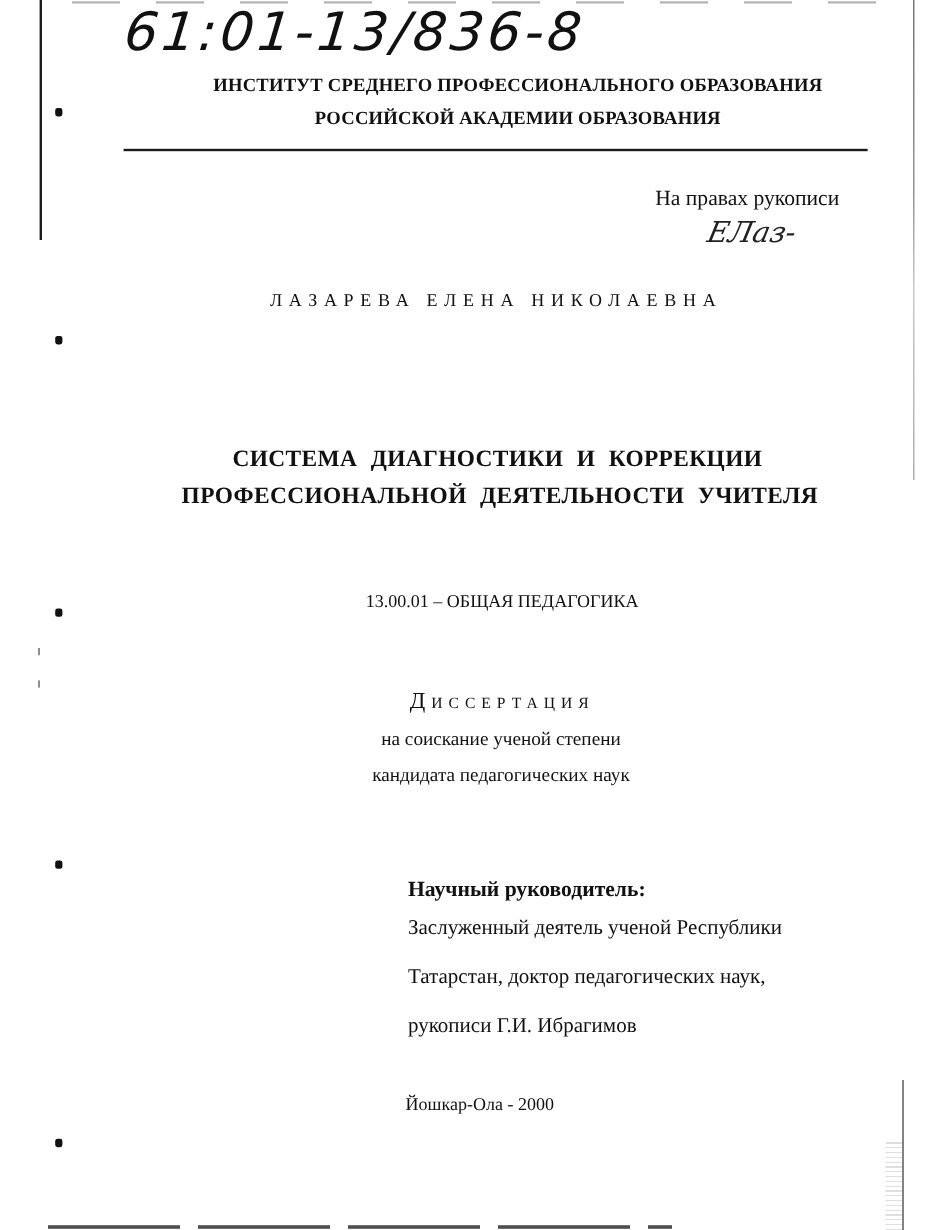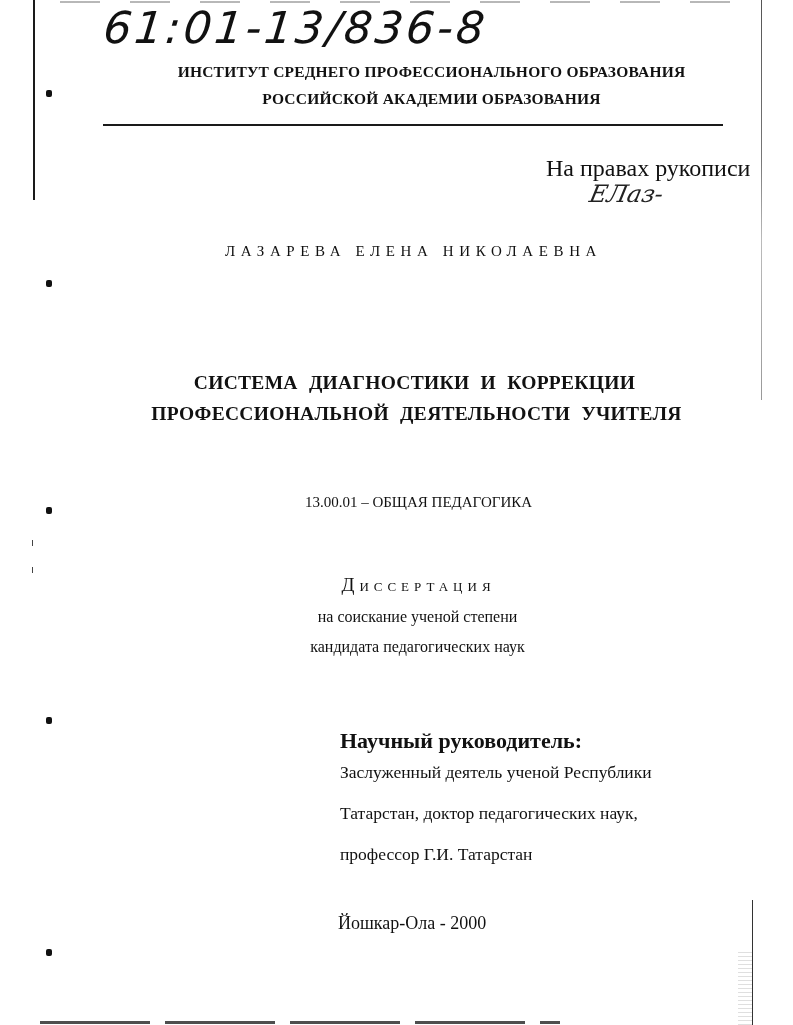--- a/index.html
+++ b/index.html
@@ -107,21 +107,21 @@
     .separator {
       position: absolute;
       left: 103px; top: 124px;
       width: 620px; height: 2px;
       background: #1a1a1a;
     }
 
     .manuscript-note {
       position: absolute;
       left: 546px; top: 155px;
-      font-size: 24px;
+      font-size: 18px;
       white-space: nowrap;
     }
     .signature {
       position: absolute;
       left: 590px; top: 180px;
       font-family: "DejaVu Serif", serif;
       font-style: italic;
       font-size: 24px;
       color: #222;
       transform: skewX(-12deg);
@@ -168,34 +168,34 @@
       left: 21px;
     }
 
     .supervisor-block {
       position: absolute;
       left: 340px; top: 728px;
       white-space: nowrap;
     }
     .supervisor-heading {
       font-weight: bold;
-      font-size: 22px;
+      font-size: 18px;
       line-height: 26px;
     }
     .supervisor-line {
       font-size: 17.5px;
       line-height: 29px;
       margin-top: 4px;
     }
     .supervisor-line + .supervisor-line { margin-top: 12px; }
 
     .city-year {
       position: absolute;
       left: 338px; top: 913px;
-      font-size: 18px;
+      font-size: 15px;
       white-space: nowrap;
     }
   </style>
 </head>
 <body>
 
 <div class="page">
 
   <div class="scan-line-left"></div>
   <div class="scan-line-right"></div>
@@ -228,17 +228,17 @@
   <div class="center-text specialty">13.00.01 – ОБЩАЯ ПЕДАГОГИКА</div>
 
   <div class="center-text doc-type">Диссертация</div>
   <div class="center-text degree-1">на соискание ученой степени</div>
   <div class="center-text degree-2">кандидата педагогических наук</div>
 
   <div class="supervisor-block">
     <div class="supervisor-heading">Научный руководитель:</div>
     <div class="supervisor-line">Заслуженный деятель ученой Республики</div>
     <div class="supervisor-line">Татарстан, доктор педагогических наук,</div>
-    <div class="supervisor-line">профессор Г.И. Татарстан</div>
+    <div class="supervisor-line">рукописи Г.И. Ибрагимов</div>
   </div>
 
   <div class="city-year">Йошкар-Ола - 2000</div>
 </div>
 
 </body></html>

